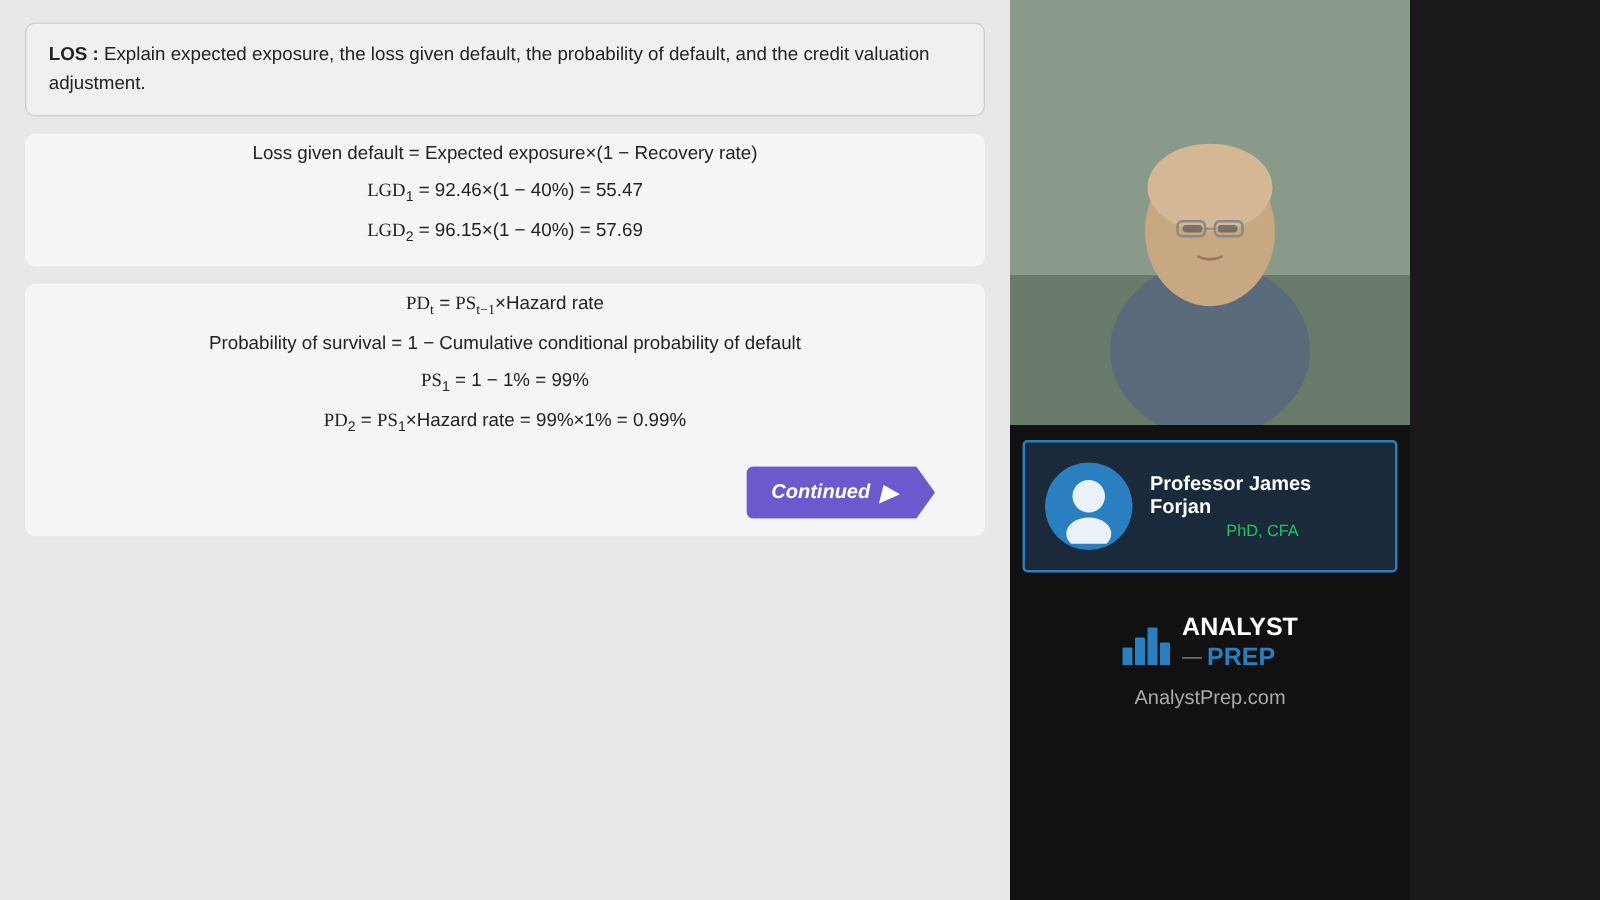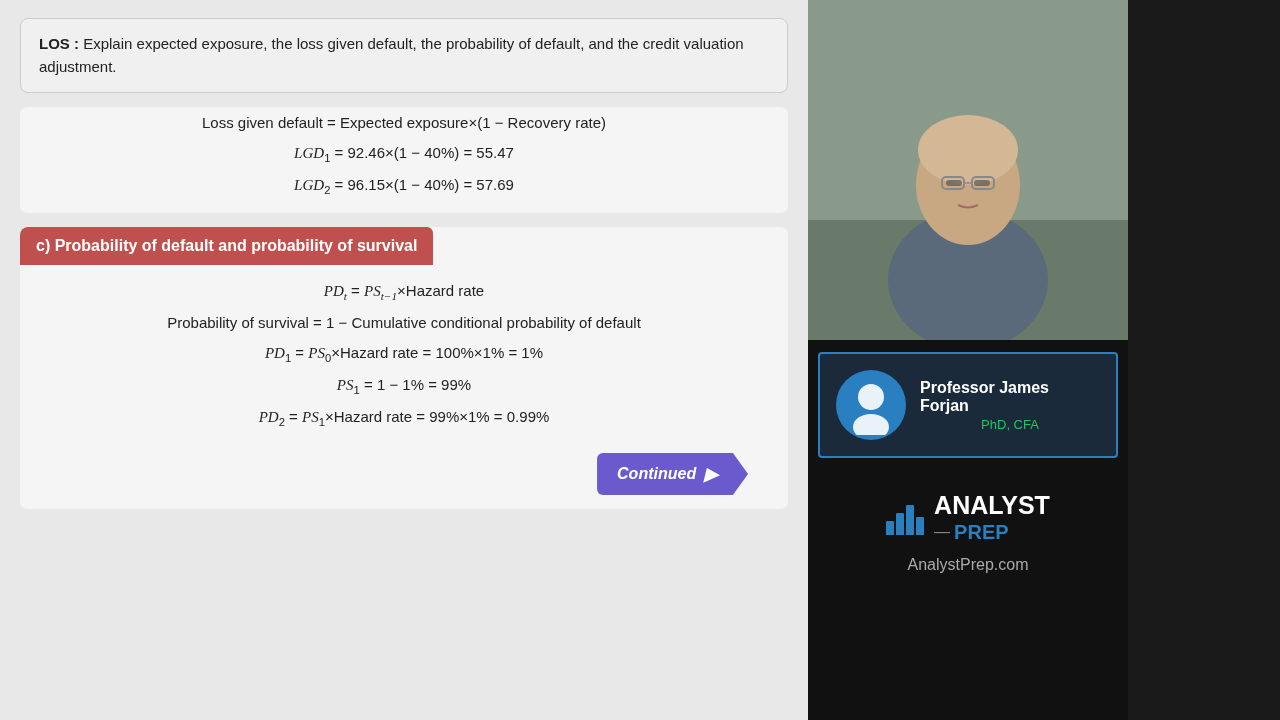--- a/index.html
+++ b/index.html
@@ -170,21 +170,21 @@
       background: #2a7fc1;
       width: 8px;
       border-radius: 1px 1px 0 0;
     }
     .analyst-prep-text {
       display: flex;
       flex-direction: column;
       line-height: 1.2;
     }
     .analyst-text {
-      font-size: 25px;
+      font-size: 20px;
       font-weight: bold;
       color: #fff;
     }
     .prep-text {
       font-size: 20px;
       font-weight: bold;
       color: #2a7fc1;
     }
     .analyst-prep-url {
       font-size: 16px;
@@ -194,21 +194,20 @@
     }
     .sidebar-bottom {
       display: flex;
       flex-direction: column;
       align-items: center;
       padding: 8px 0 14px 0;
     }
     
     .math {
       font-family: 'Times New Roman', Times, serif;
-      font-style: italic;
     }
     sub { vertical-align: sub; font-size: 0.75em; }
   </style>
 </head>
 <body>
 
 <div id="main-content">
 
   <div class="los-box">
     <p>
@@ -225,30 +224,26 @@
       <div class="formula-line">
         <span class="math">LGD</span><sub>1</sub> = 92.46×(1 − 40%) = 55.47
       </div>
       <div class="formula-line">
         <span class="math">LGD</span><sub>2</sub> = 96.15×(1 − 40%) = 57.69
       </div>
     </div>
   </div>
 
   <div class="section-card">
-    <div class="section-header red">c)   Probability of default and probability of survival</div>
     <div class="section-content">
       <div class="formula-line">
         <span class="math">PD<sub>t</sub></span> = <span class="math">PS<sub>t−1</sub></span>×Hazard rate
       </div>
       <div class="formula-line">
         Probability of survival = 1 − Cumulative conditional probability of default
-      </div>
-      <div class="formula-line">
-        <span class="math">PD</span><sub>1</sub> = <span class="math">PS</span><sub>0</sub>×Hazard rate = 100%×1% = 1%
       </div>
       <div class="formula-line">
         <span class="math">PS</span><sub>1</sub> = 1 − 1% = 99%
       </div>
       <div class="formula-line">
         <span class="math">PD</span><sub>2</sub> = <span class="math">PS</span><sub>1</sub>×Hazard rate = 99%×1% = 0.99%
       </div>
     </div>
     
     <div style="display:flex; justify-content:flex-end; padding-right:20px; margin-top:12px;">

